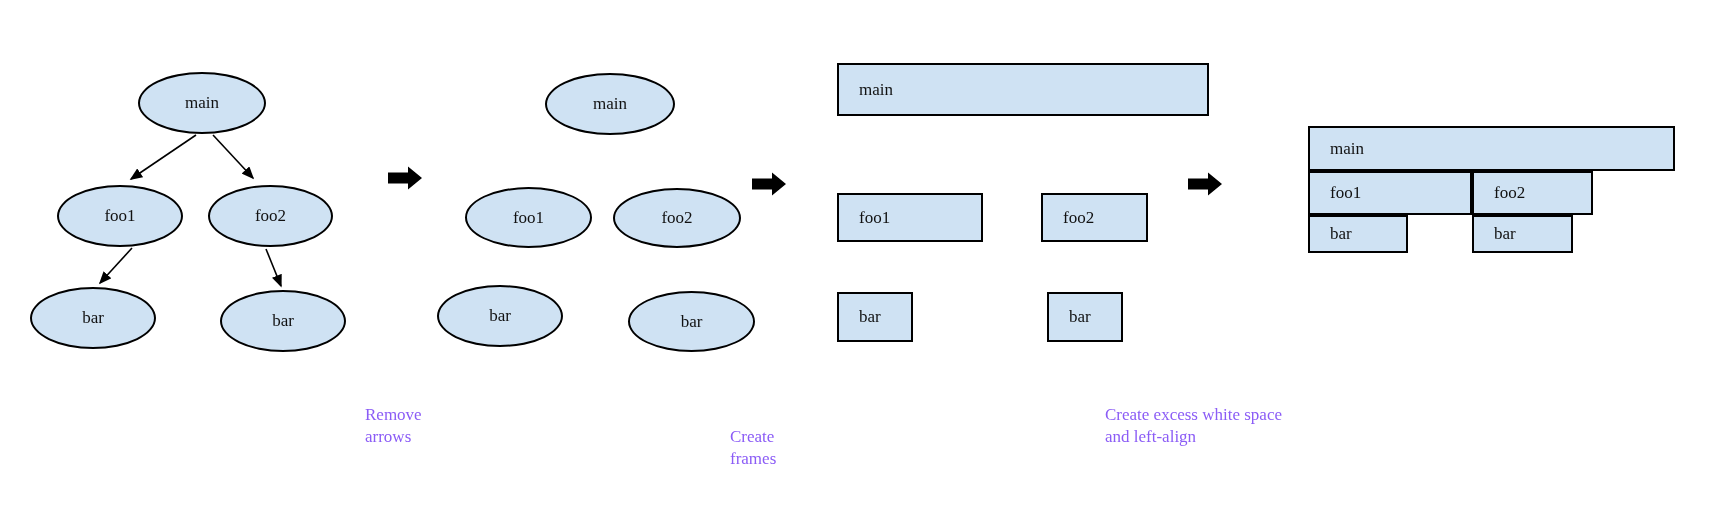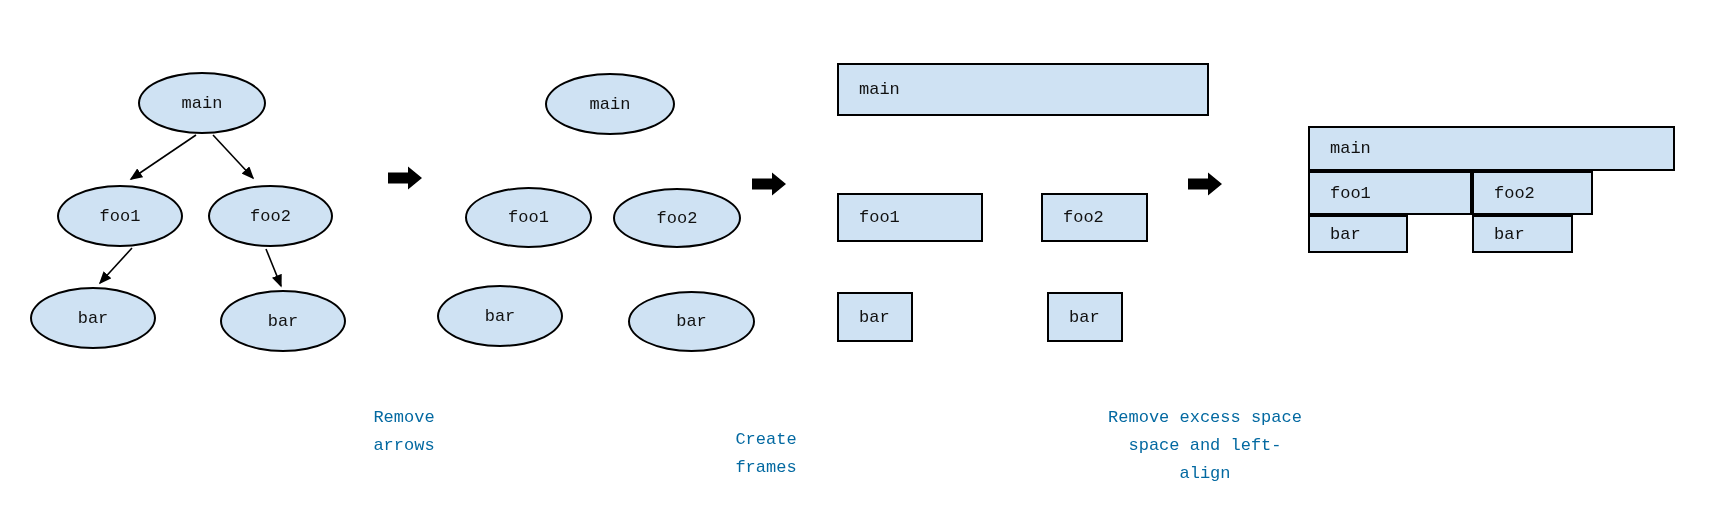--- a/index.html
+++ b/index.html
@@ -5,24 +5,23 @@
   html, body {
     margin: 0;
     padding: 0;
     background: #ffffff;
   }
   .canvas {
     position: relative;
     width: 1717px;
     height: 486px;
     background: #ffffff;
-    font-family: Liberation Mono, monospace;
+    font-family: Liberation Serif, serif;
     color: #000000;
     overflow: hidden;
-    text-align: center;
   }
   .node {
     position: absolute;
     box-sizing: border-box;
     background: #cfe2f3;
     border: 2px solid #000000;
     display: flex;
     align-items: center;
     font-size: 17px;
     color: #111111;
@@ -50,22 +49,22 @@
   .fat-arrow {
     position: absolute;
   }
   .fat-arrow path {
     fill: #000000;
     stroke: none;
   }
   .step-label {
     position: absolute;
     font-size: 17px;
-    line-height: 28px;
-    color: #0369a1;
+    line-height: 22px;
+    color: #8b5cf6;
   }
 </style>
 </head>
 <body>
 
 <div class="canvas">
 
   <div>
     <div class="node ellipse" style="left:138px; top:72px; width:128px; height:62px;">
       <span class="node-label">main</span>
@@ -157,15 +156,15 @@
     <div class="node rect" style="left:1308px; top:215px; width:100px; height:38px;">
       <span class="node-label">bar</span>
     </div>
     <div class="node rect" style="left:1472px; top:215px; width:101px; height:38px;">
       <span class="node-label">bar</span>
     </div>
   </div>
 
   <div class="step-label" style="left:365px; top:404px; width:78px;">Remove arrows</div>
   <div class="step-label" style="left:730px; top:426px; width:72px;">Create frames</div>
-  <div class="step-label" style="left:1105px; top:404px; width:200px;">Remove excess space space and left-align</div>
+  <div class="step-label" style="left:1105px; top:404px; width:200px;">Create excess white space and left-align</div>
 
 </div>
 
 </body></html>

